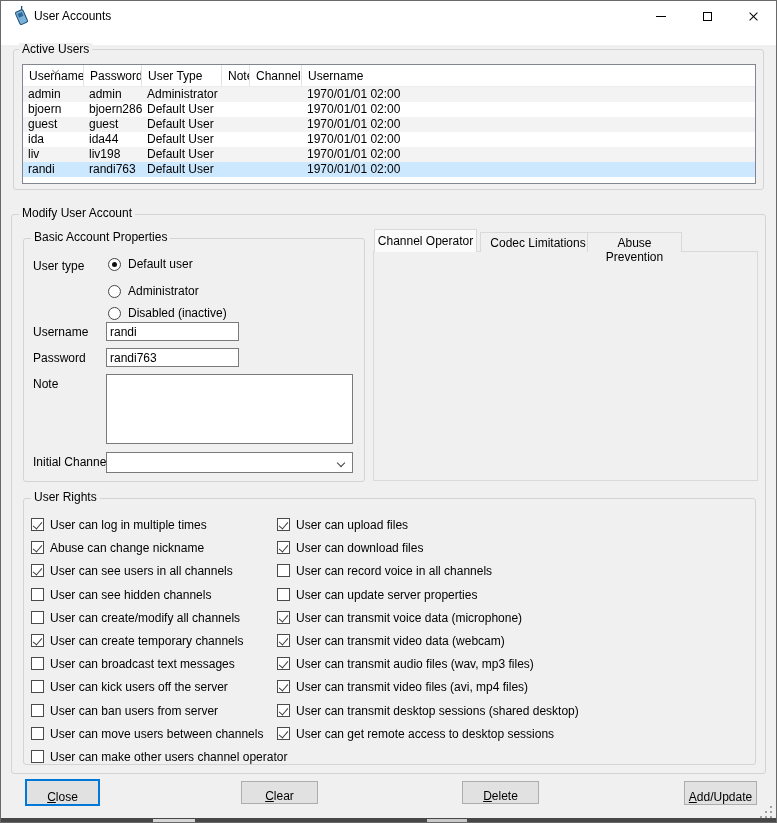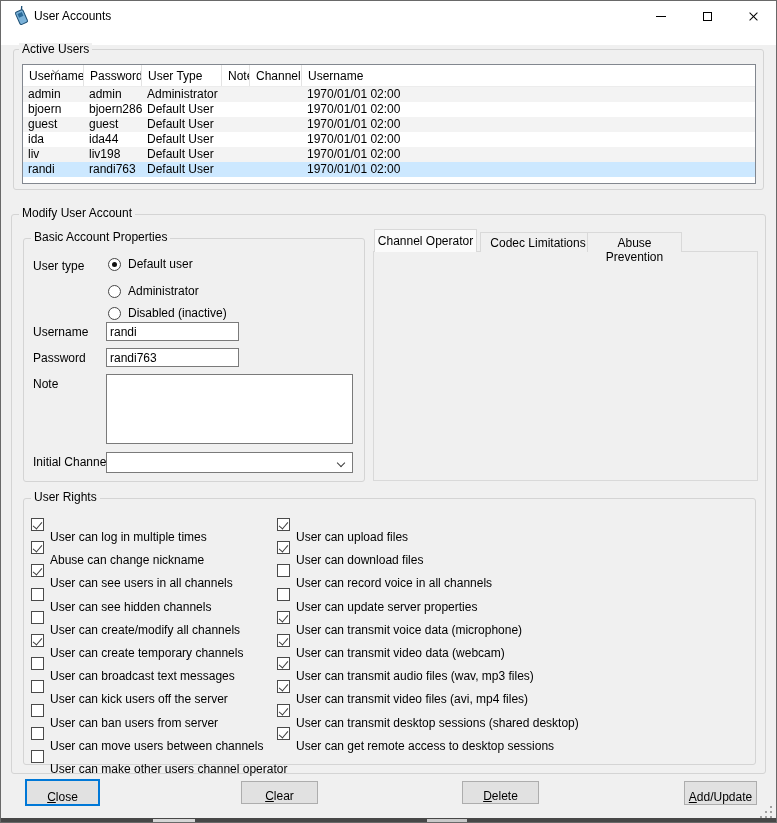--- a/index.html
+++ b/index.html
@@ -48,21 +48,21 @@
   
   .radiorow{display:flex;align-items:center;height:14px;}
   .radio{width:13px;height:13px;border:1px solid #464646;border-radius:50%;background:#fff;position:relative;flex:none;}
   .radio.checked::after{content:"";position:absolute;left:3px;top:3px;width:5px;height:5px;border-radius:50%;background:#111;}
   .radiorow .lbl{margin-left:7px;}
   
   .cbrow{display:flex;align-items:flex-start;height:15px;white-space:nowrap;}
   .cb{width:13px;height:13px;border:1px solid #4a4a4a;background:#fff;position:relative;flex:none;}
   .cb.checked::after{content:"";position:absolute;left:3.2px;top:0.5px;width:4px;height:8px;
     border:solid #3e3e3e;border-width:0 1.6px 1.6px 0;transform:rotate(40deg);}
-  .cbrow .lbl{margin-left:6px;margin-top:13px;}
+  .cbrow .lbl{margin-left:6px;margin-top:1px;}
   
   .tab{border:1px solid #d9d9d9;border-bottom:none;background:#f0f0f0;text-align:center;padding-top:3px;z-index:2;}
   .tab.active{background:#fbfbfb;padding-top:4px;z-index:3;}
   .tabpanel{border:1px solid #d9d9d9;background:#f0f0f0;z-index:1;}
   
   .btn{border:1px solid #adadad;background:#e1e1e1;display:flex;align-items:flex-end;justify-content:center;line-height:13px;}
   .btn.default{border:2px solid #0078d7;}
   
   .grip{left:759px;top:805px;width:2px;height:2px;background:transparent;
     box-shadow:10px 0 0 #a0a0a0,5px 5px 0 #a0a0a0,10px 5px 0 #a0a0a0,0 10px 0 #a0a0a0,5px 10px 0 #a0a0a0,10px 10px 0 #a0a0a0;}

